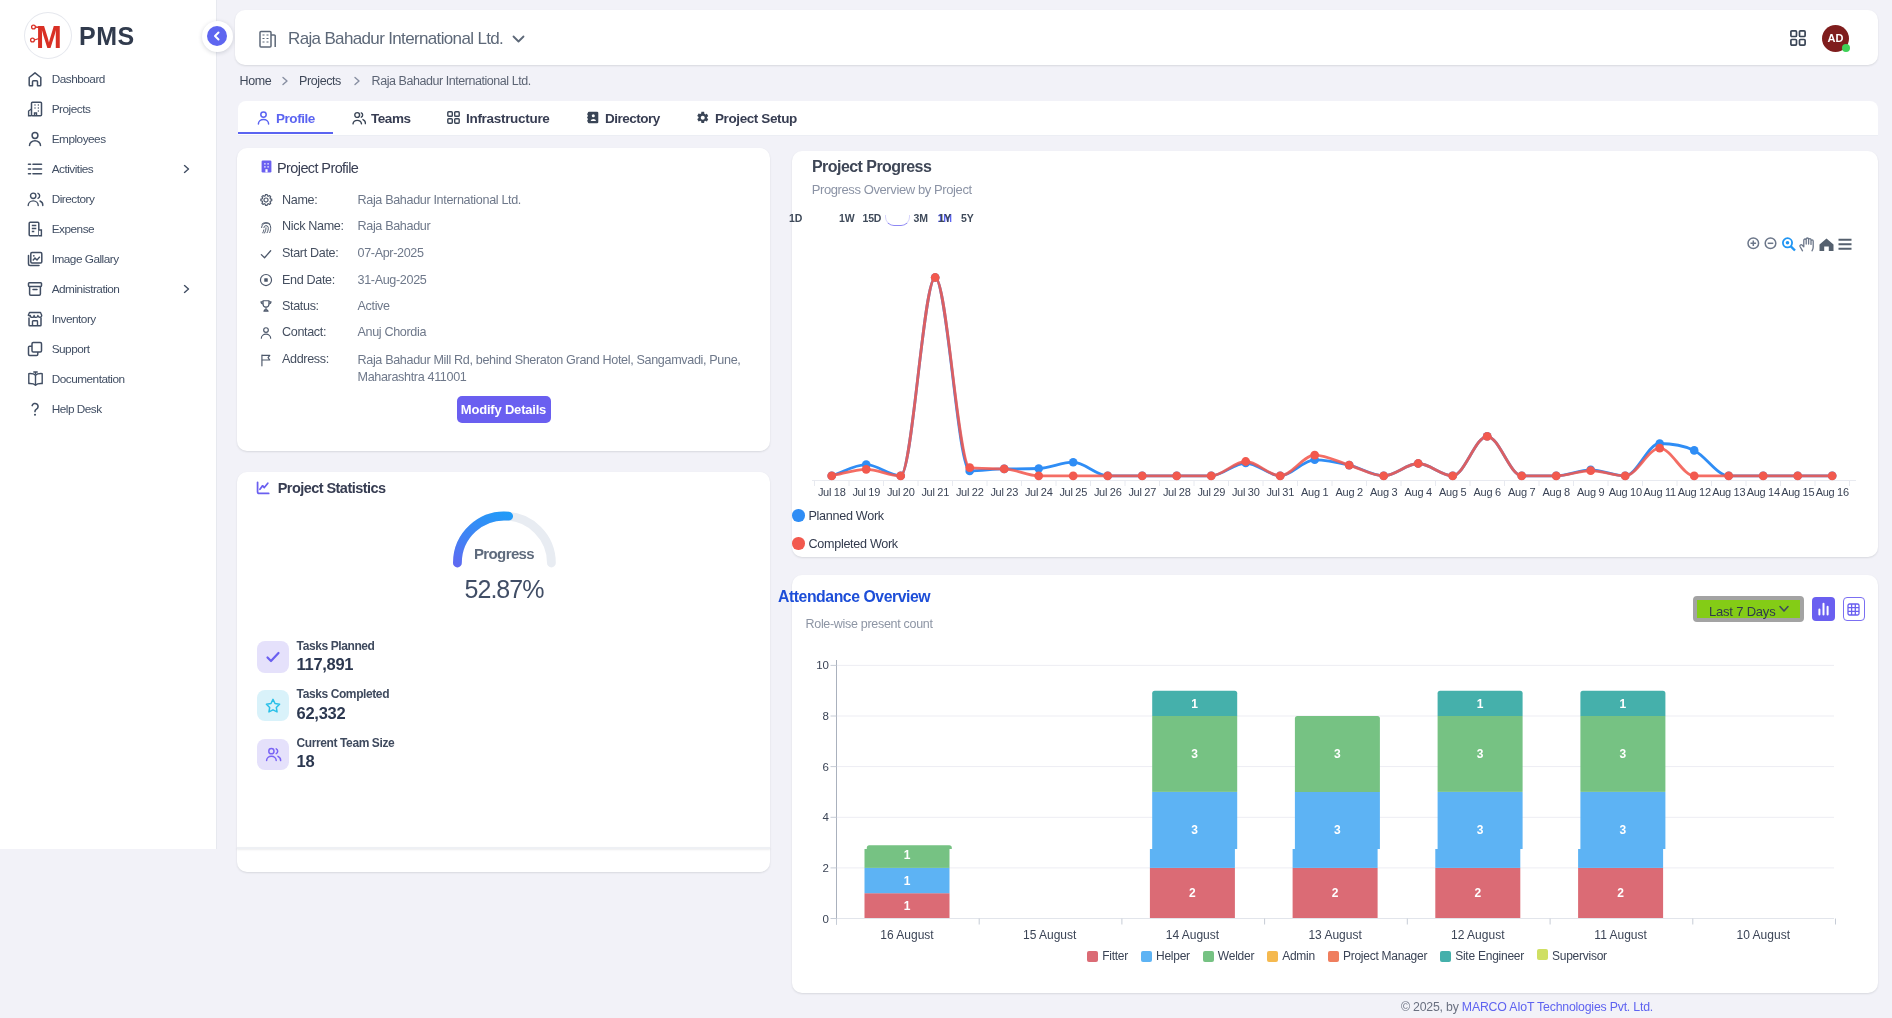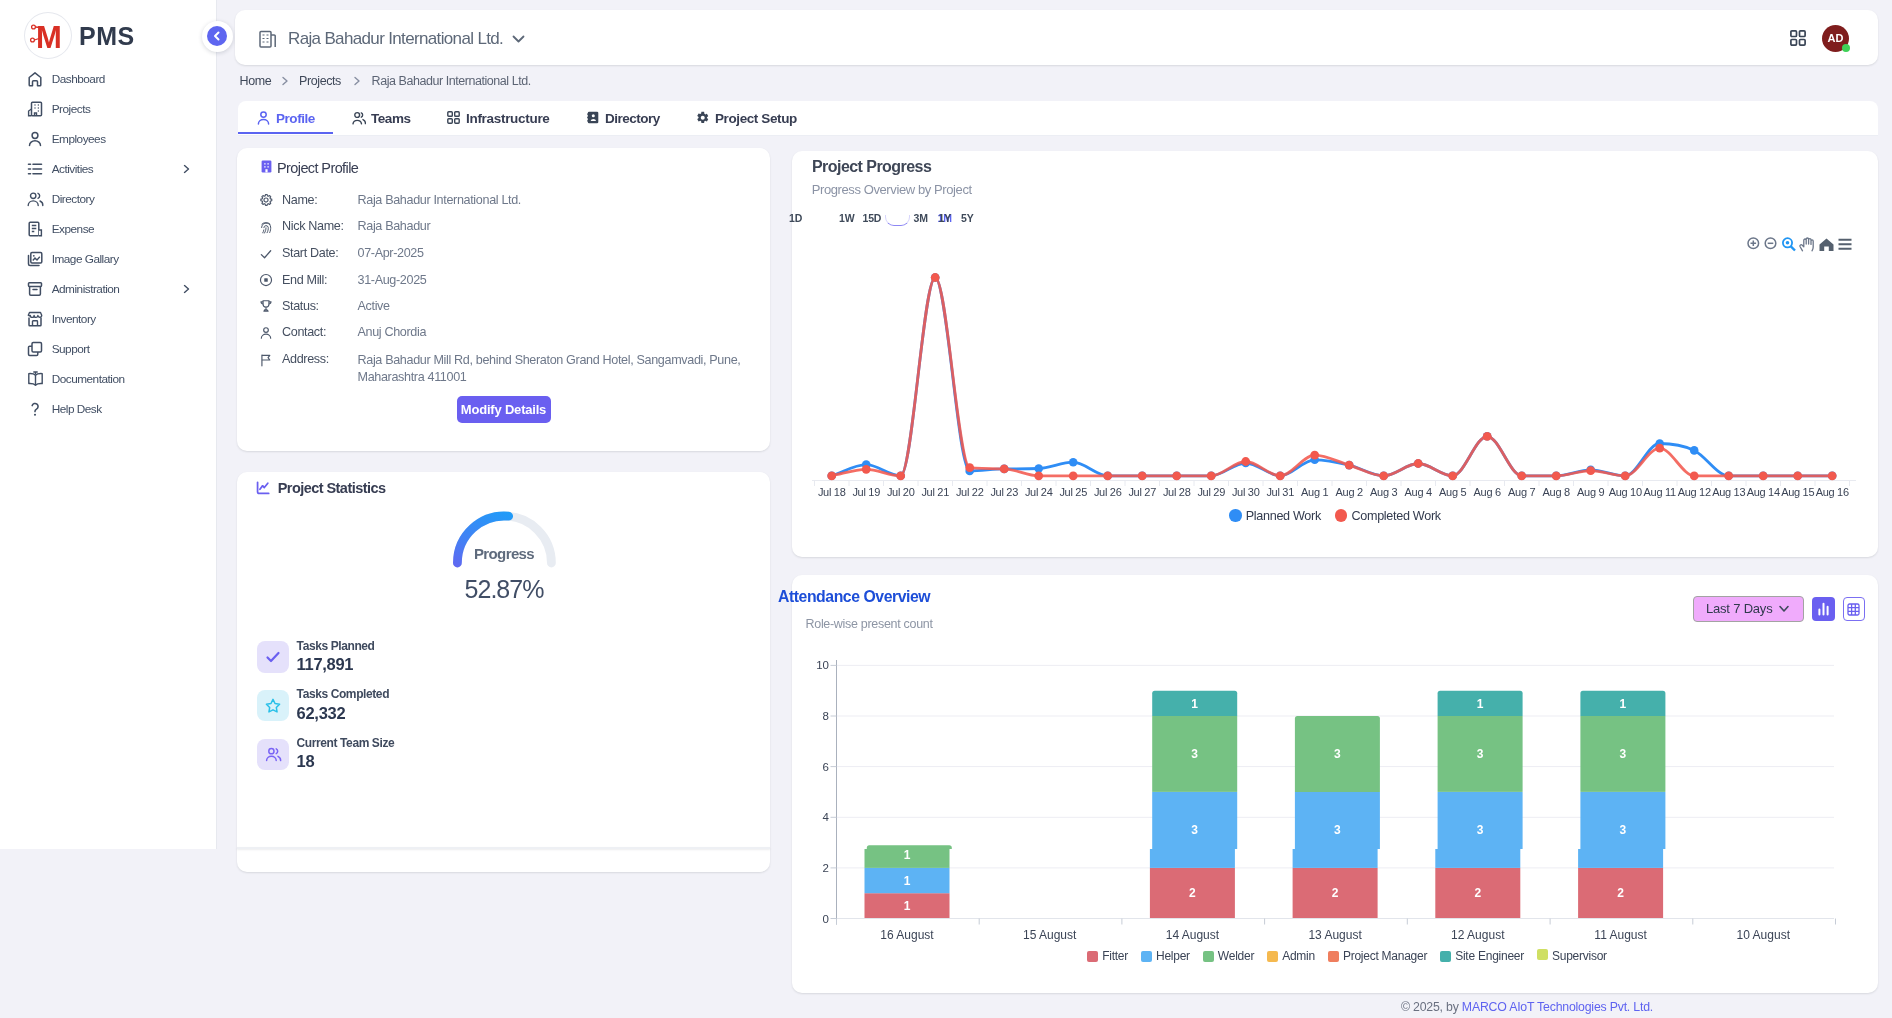--- a/index.html
+++ b/index.html
@@ -224,21 +224,21 @@
 <div class="pval" style="top:219.2px">Raja Bahadur</div>
 <svg class="pico" style="top:246.5px" width="14" height="14" viewBox="0 0 24 24">
     <path d="M4 13 L9.5 18.5 L20 6.5" fill="none" stroke="#4d586b" stroke-width="2.2" stroke-linecap="round" stroke-linejoin="round"></path>
   </svg>
 <div class="plbl" style="top:246px">Start Date:</div>
 <div class="pval" style="top:246px">07-Apr-2025</div>
 <svg class="pico" style="top:272.8px" width="14" height="14" viewBox="0 0 24 24">
     <circle cx="12" cy="12" r="9.5" fill="none" stroke="#4d586b" stroke-width="2"></circle>
     <rect x="9" y="9" width="6" height="6" rx="1" fill="#4d586b"></rect>
   </svg>
-<div class="plbl" style="top:272.5px">End Mill:</div>
+<div class="plbl" style="top:272.5px">End Date:</div>
 <div class="pval" style="top:272.5px">31-Aug-2025</div>
 <svg class="pico" style="top:299.2px" width="14" height="14" viewBox="0 0 24 24">
     <g fill="none" stroke="#4d586b" stroke-width="1.9">
       <path d="M7 3 h10 v6 a5 5 0 0 1 -10 0 Z"></path>
       <path d="M7 5 H3.5 a3.2 3.2 0 0 0 3.6 3.4 M17 5 h3.5 a3.2 3.2 0 0 1 -3.6 3.4"></path>
       <path d="M12 14 v3.5 M8.5 20.8 a3.5 2.5 0 0 1 7 0 Z"></path>
     </g>
   </svg>
 <div class="plbl" style="top:298.9px">Status:</div>
 <div class="pval" style="top:298.9px">Active</div>
@@ -462,29 +462,29 @@
       <text x="1590.7" y="496">Aug 9</text>
       <text x="1625.2" y="496">Aug 10</text>
       <text x="1659.7" y="496">Aug 11</text>
       <text x="1694.2" y="496">Aug 12</text>
       <text x="1728.7" y="496">Aug 13</text>
       <text x="1763.2" y="496">Aug 14</text>
       <text x="1797.7" y="496">Aug 15</text>
       <text x="1832.2" y="496">Aug 16</text>
     </g>
 </svg>
-<div class="abs" style="left:792px;top:508.5px;width:1086px;display:flex;justify-content:center;gap:14px;font-size:12.6px;color:#333b4e;letter-spacing:-0.3px;">
+<div class="abs" style="left:792px;top:508.5px;width:1086px;display:flex;justify-content:center;gap:14px;font-size:12.6px;color:#333b4e;letter-spacing:-0.3px;flex-direction:column;">
   <div style="display:flex;align-items:center;gap:4px;"><span style="width:12.5px;height:12.5px;border-radius:50%;background:#2f8df5;display:inline-block;"></span>Planned Work</div>
   <div style="display:flex;align-items:center;gap:4px;"><span style="width:12.5px;height:12.5px;border-radius:50%;background:#f2594e;display:inline-block;"></span>Completed Work</div>
 </div>
 
 <div class="card" style="left:792px;top:574.7px;width:1086px;height:418.5px;"></div>
 <div class="abs" style="left:778px;top:587.5px;font-size:15.8px;font-weight:600;color:#1d4ed8;letter-spacing:-0.45px;">Attendance Overview</div>
 <div class="abs" style="left:805.5px;top:616.5px;font-size:12.5px;color:#8d95a4;letter-spacing:-0.3px;">Role-wise present count</div>
-<div class="abs" style="left:1693px;top:596px;width:111px;height:25.5px;background:#f0abfc;border:1px solid #a3a3a3;border-radius:4px;font-size:13px;color:#2f3a4c;line-height:24px;padding-left:12px;letter-spacing:-0.2px;">Last 7 Days</div>
+<div class="abs" style="left:1693px;top:596px;width:111px;height:25.5px;background:#84cc16;border:4px solid #a3a3a3;border-radius:4px;font-size:13px;color:#2f3a4c;line-height:24px;padding-left:12px;letter-spacing:-0.2px;">Last 7 Days</div>
 <svg class="abs" style="left:1778px;top:605px" width="12" height="8" viewBox="0 0 12 8">
     <path d="M2 1.5 L6 6 L10 1.5" stroke="#3f4a5c" stroke-width="1.6" fill="none" stroke-linecap="round" stroke-linejoin="round"></path>
   </svg>
 <div class="abs" style="left:1812.4px;top:596.5px;width:22.6px;height:24.8px;background:#6a5ff0;border-radius:4px;"></div>
 <svg class="abs" style="left:1817.4px;top:602px" width="13" height="14" viewBox="0 0 13 14">
     <g stroke="#fff" stroke-width="2" stroke-linecap="round">
       <path d="M2.4 12.5 V7.5 M6.5 12.5 V1.8 M10.6 12.5 V4.8"></path>
     </g>
   </svg>
 <div class="abs" style="left:1842.5px;top:596.5px;width:22.3px;height:24.8px;background:#fff;border:1.5px solid #7b6ff2;border-radius:4px;"></div>

